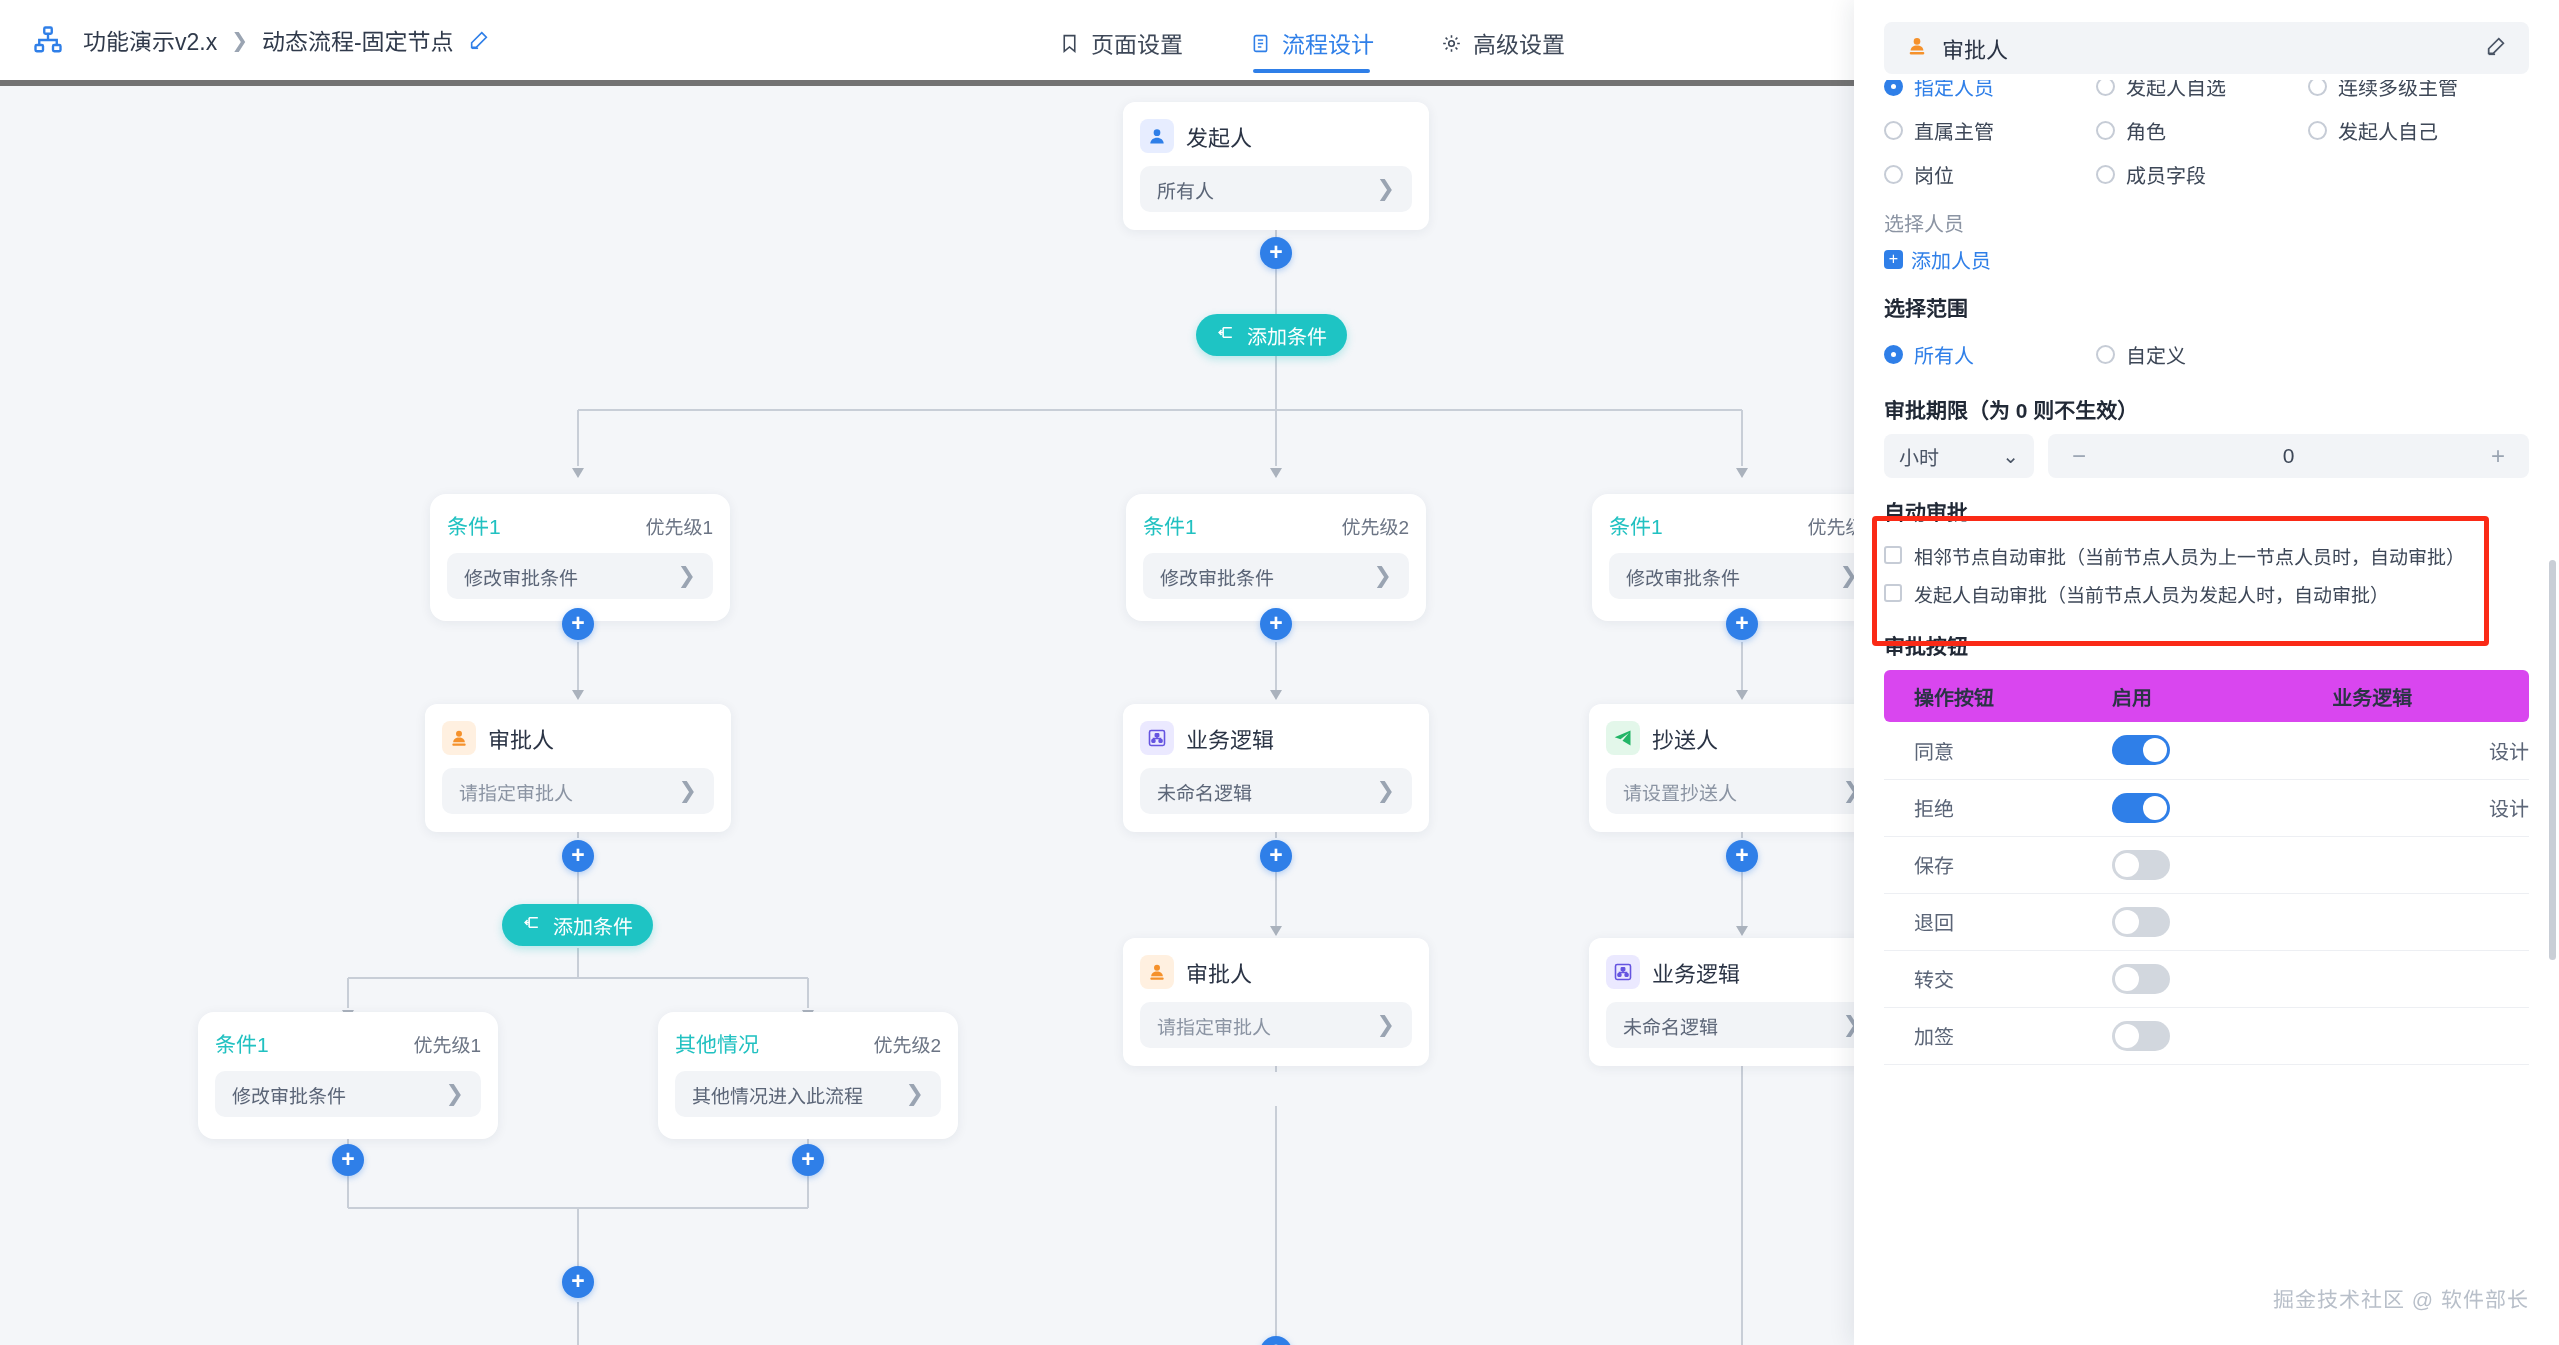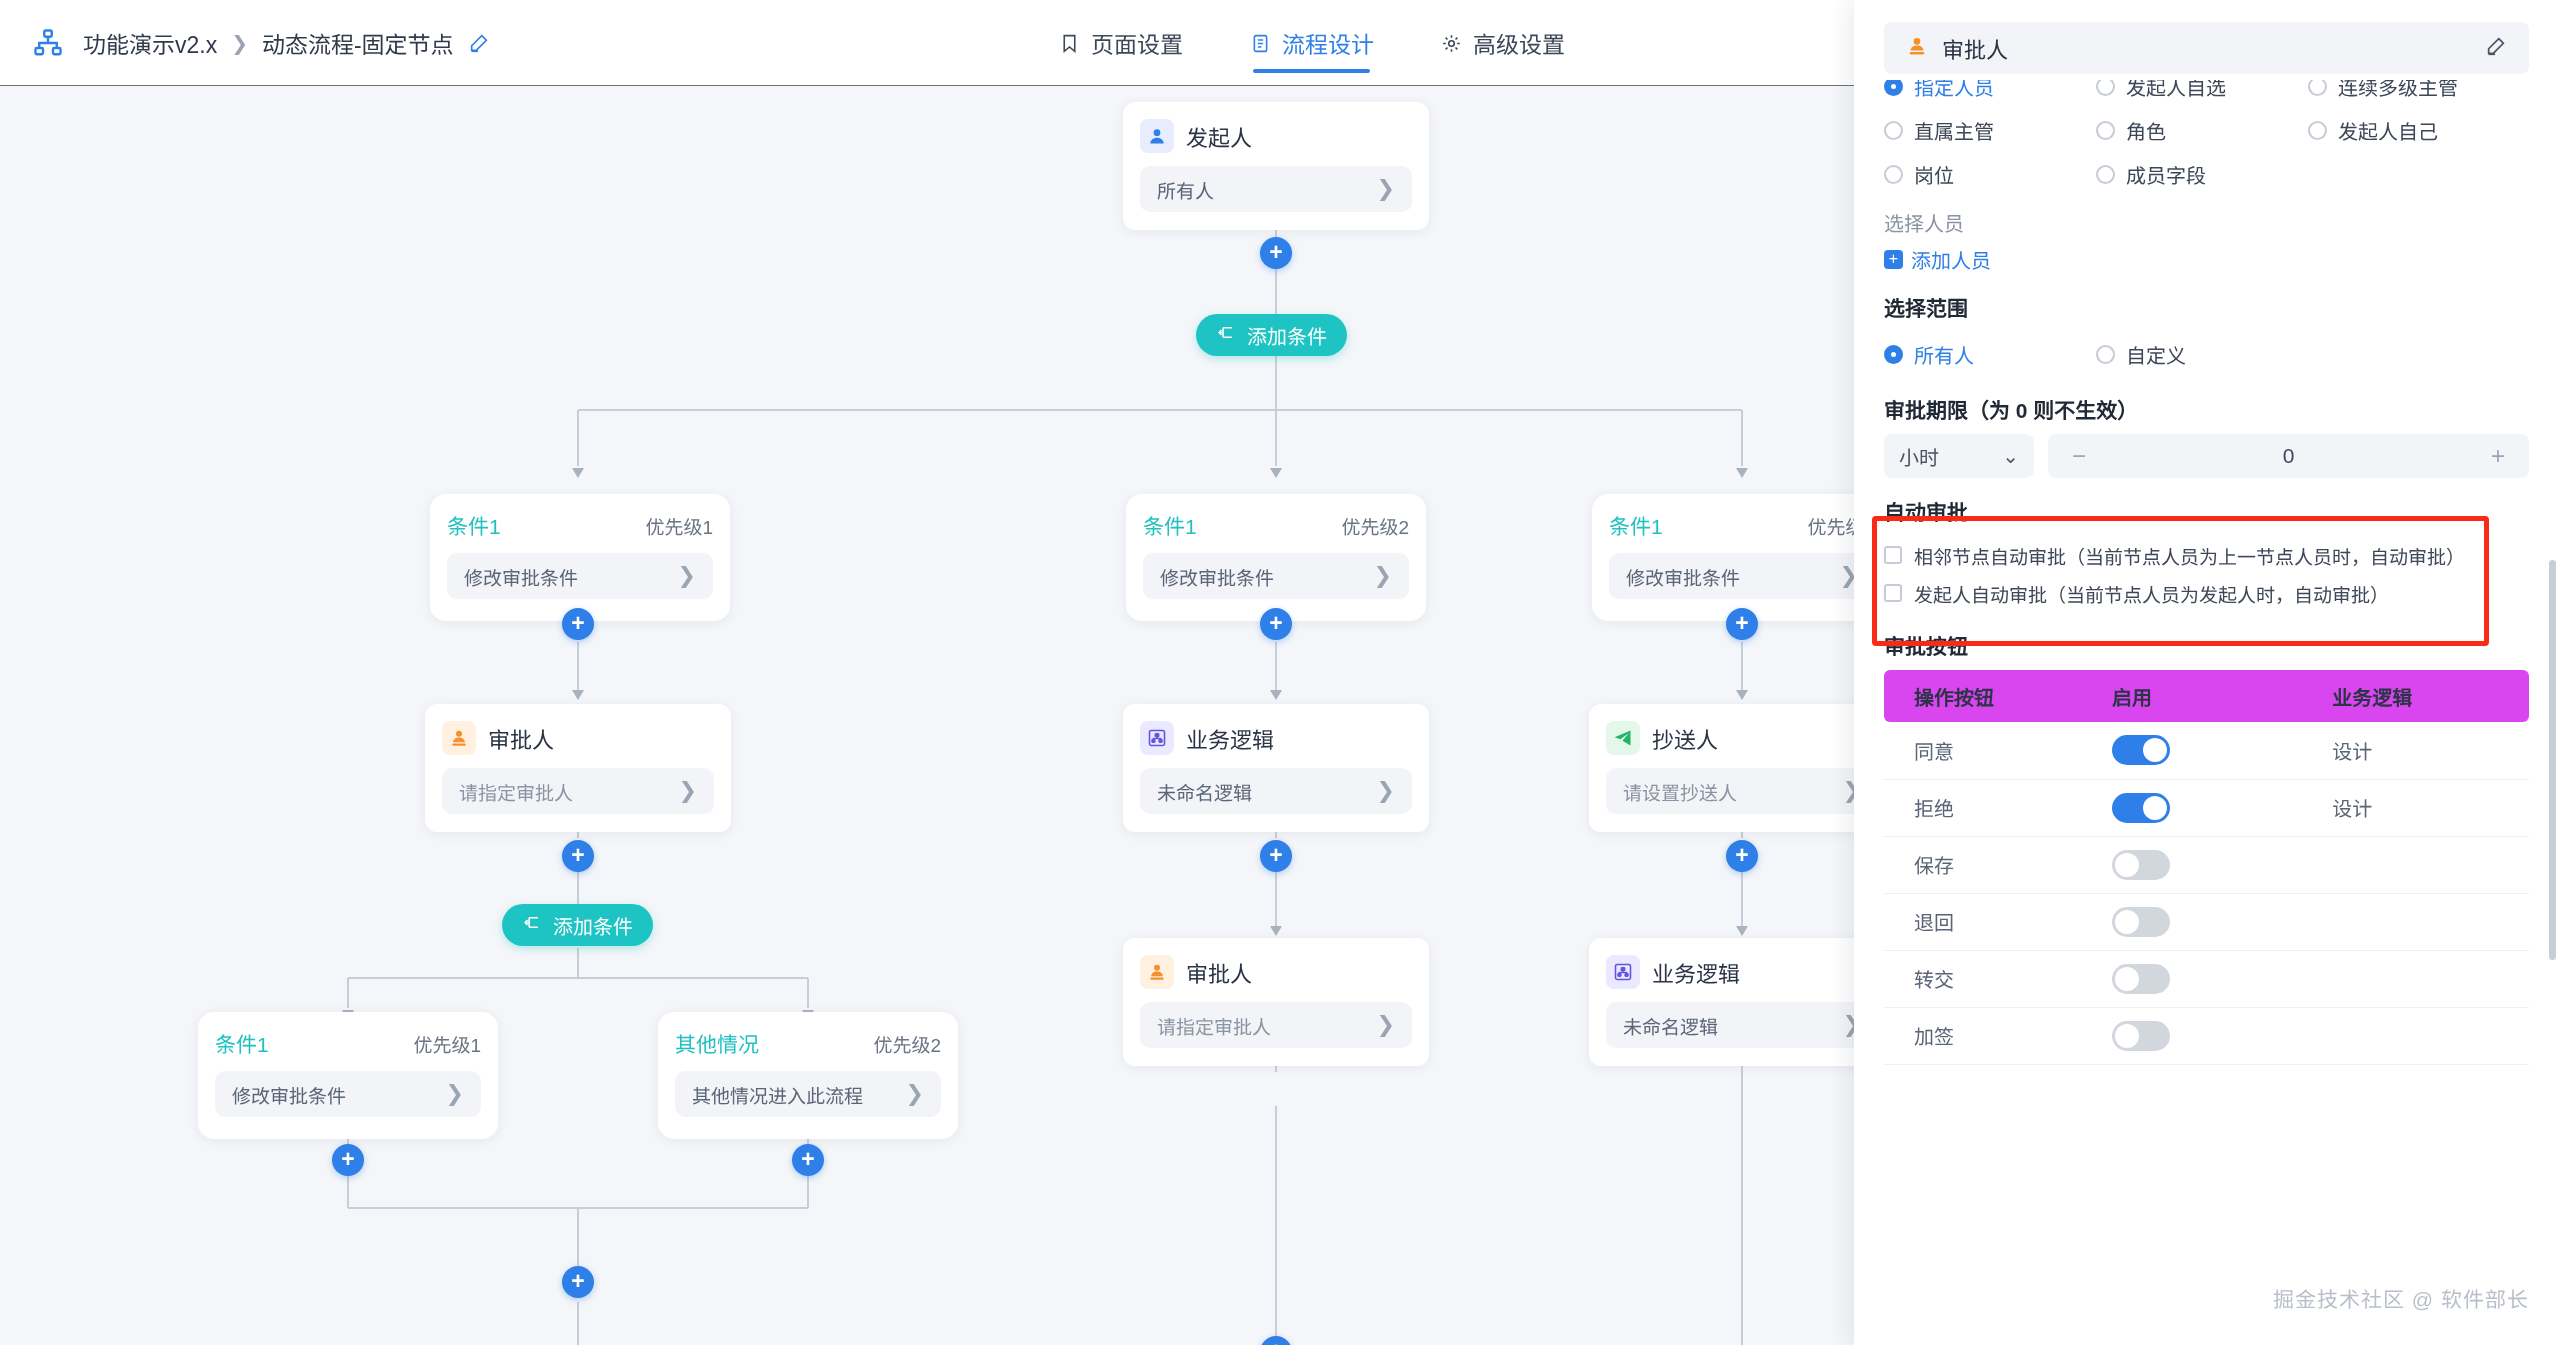--- a/index.html
+++ b/index.html
@@ -7,21 +7,21 @@
   html, body {
     width: 2559px; height: 1345px;
     font-family: "Liberation Sans", "DejaVu Sans", sans-serif;
     background: #f4f6f9; overflow: hidden;
   }
   .app { position: relative; width: 2559px; height: 1345px; }
 
   
   .topbar {
     position: absolute; top: 0; left: 0; width: 2559px; height: 86px;
-    background: #ffffff; border-bottom: 1px solid #737373;
+    background: #ffffff; border-bottom: 6px solid #737373;
     display: flex; align-items: center; z-index: 5;
   }
   .brand-logo { margin-left: 33px; width: 30px; height: 30px; display:flex; align-items:center; justify-content:center; }
   .breadcrumb { display: flex; align-items: center; margin-left: 20px; }
   .bc-item { font-size: 23px; color: #303a4b; }
   .bc-sep { font-size: 20px; color: #9aa4b2; margin: 0 14px; }
   .bc-edit { margin-left: 14px; width: 22px; height: 22px; cursor: pointer; }
 
   .tabs { position: absolute; left: 1058px; top: 0; height: 86px; display: flex; align-items: center; gap: 66px; }
   .tab { display: flex; align-items: center; gap: 11px; height: 86px; cursor: pointer; position: relative; }
@@ -157,21 +157,21 @@
   table.btn-table td {
     height: 57px; font-size: 20px; color: #5b6577; border-bottom: 1px solid #edeff3;
     padding-left: 8px;
   }
   table.btn-table td:first-child { padding-left: 30px; }
   .col-a { width: 215px; } .col-b { width: 215px; } .col-c { width: 200px; }
   .toggle { width: 58px; height: 30px; border-radius: 15px; background: #d2d7de; position: relative; cursor: pointer; }
   .toggle.on { background: #2f7fe8; }
   .toggle .knob { position: absolute; top: 3px; left: 3px; width: 24px; height: 24px; border-radius: 12px; background: #fff; }
   .toggle.on .knob { left: 31px; }
-  .lnk { color: #2f7fe8; cursor: pointer; }
+  .lnk { color: #2f7fe8; cursor: pointer; text-align: right; }
 
   .watermark {
     position: absolute; right: 30px; bottom: 32px; font-size: 21px; color: #b8bfc9;
     letter-spacing: 1px; z-index: 20; white-space: nowrap;
   }
   .scrollbar {
     position: absolute; right: 3px; top: 560px; width: 7px; height: 400px;
     background: #c9ced6; border-radius: 4px; z-index: 15;
   }
 </style>

